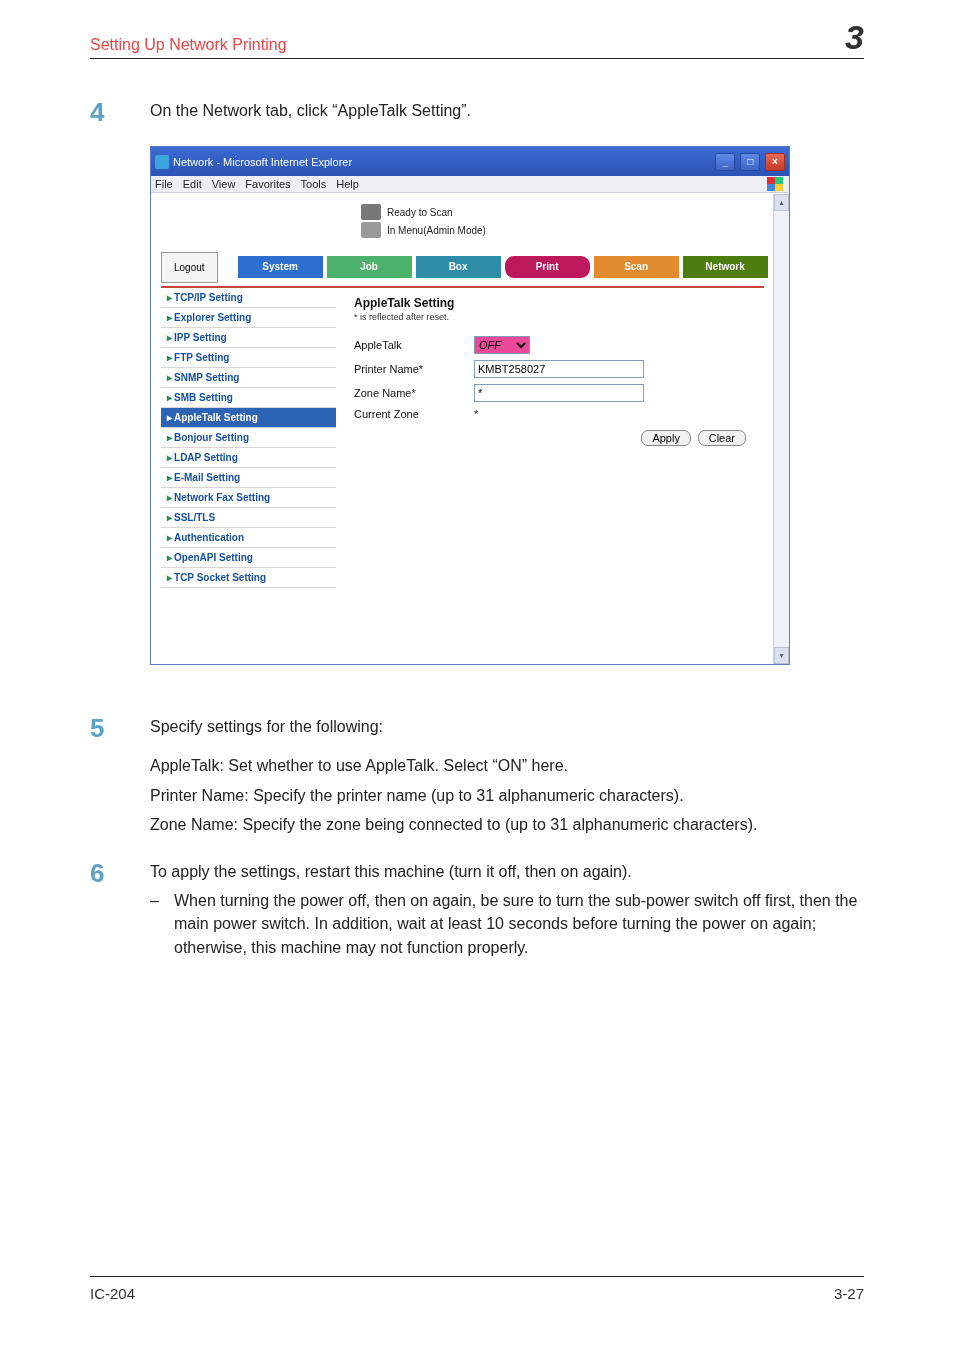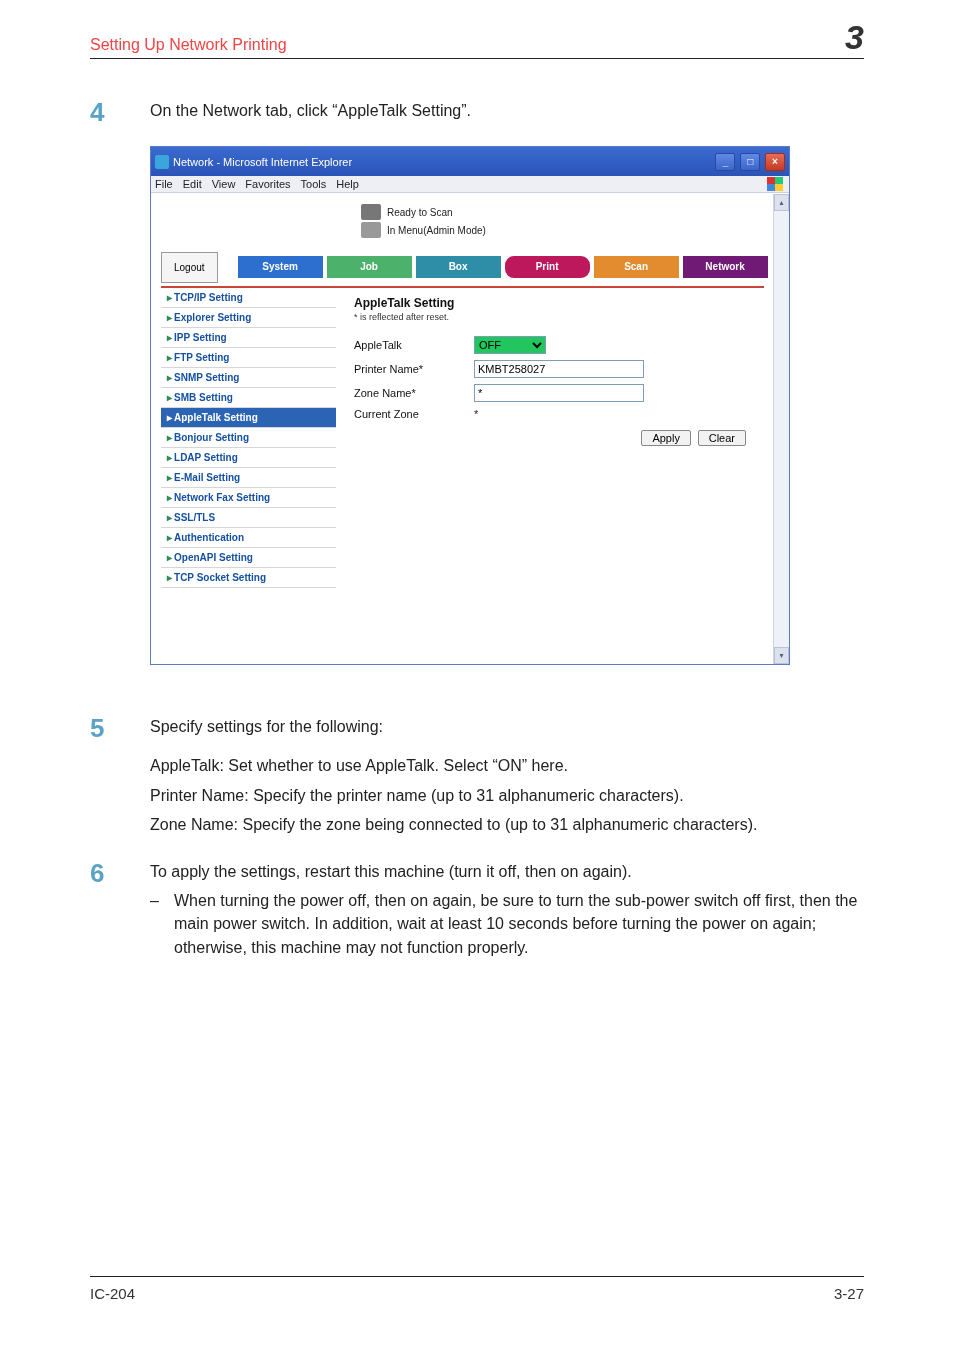--- a/index.html
+++ b/index.html
@@ -204,21 +204,21 @@
     font-weight: bold;
     font-size: 10px;
     line-height: 22px;
     margin-right: 4px;
   }
   .tab.system  { background: #2d6fcf; }
   .tab.job     { background: #4cb16a; }
   .tab.box     { background: #2e8ea8; }
   .tab.print   { background: #be185d; border-radius: 9px; }
   .tab.scan    { background: #e38b2f; }
-  .tab.network { background: #701a75; }
+  .tab.network { background: #4d7c0f; }
   .content-area {
     display: flex;
     margin: 8px 10px 0 10px;
     border-top: 2px solid #c94436;
   }
   .sidemenu {
     width: 175px;
     flex-shrink: 0;
   }
   .sidemenu .mi {
@@ -259,34 +259,34 @@
     margin-bottom: 6px;
     font-size: 11px;
   }
   .form-row .lbl { width: 120px; color: #111; }
   .form-row select, .form-row input[type=text] {
     font-size: 11px;
     border: 1px solid #7f9db9;
     height: 18px;
     box-sizing: border-box;
   }
-  .form-row select { width: 72px; background: #22c55e; }
+  .form-row select { width: 56px; background: #ec4899; font-style: italic; }
   .form-row input[type=text] { width: 170px; padding: 0 3px; }
   .btn-row {
     text-align: right;
     padding-right: 18px;
     margin-top: 10px;
   }
   .btn-row button {
     font-size: 11px;
     padding: 1px 10px;
     margin-left: 4px;
     border: 1px solid #888;
     background: #f2f2f2;
-    border-radius: 2px;
+    border-radius: 7px;
   }
   .footer {
     position: absolute;
     bottom: 50px;
     left: 90px;
     right: 90px;
     border-top: 1px solid #222;
     display: flex;
     justify-content: space-between;
     padding-top: 8px;

